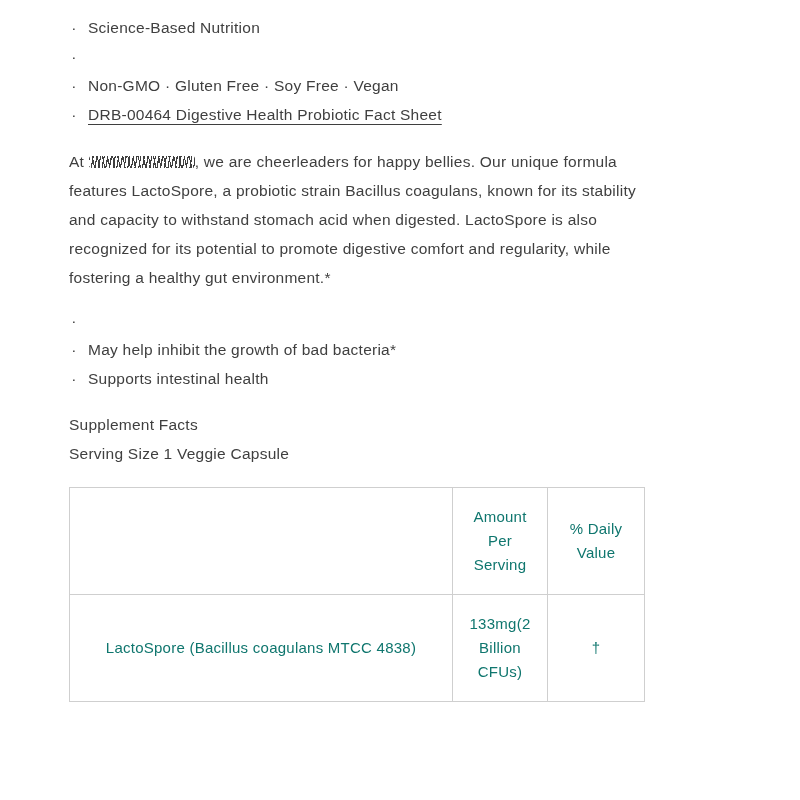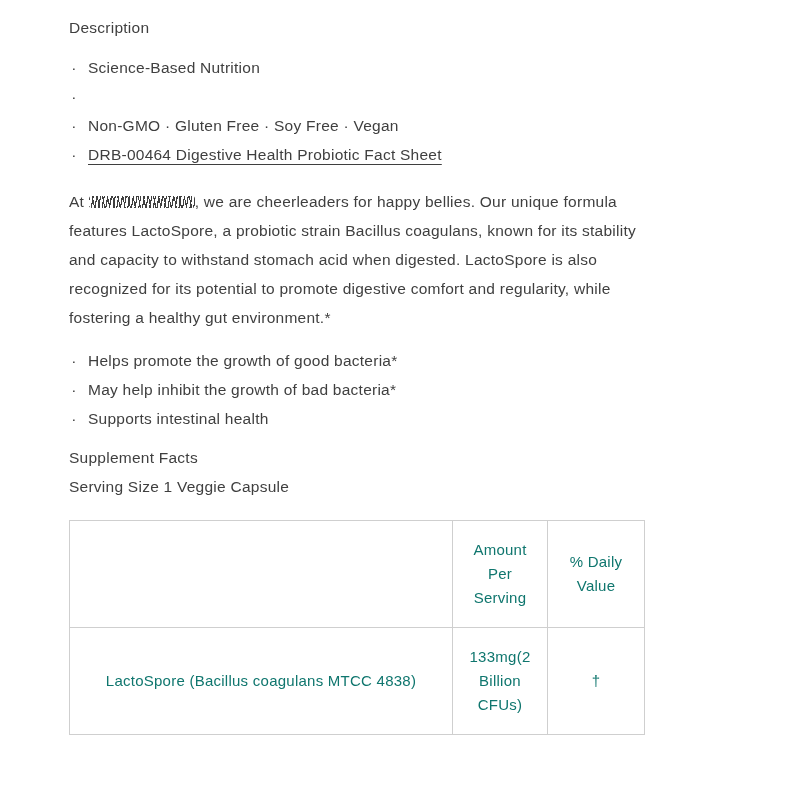--- a/index.html
+++ b/index.html
@@ -65,21 +65,21 @@
     transform: translateY(1px);
     background:
       repeating-linear-gradient(100deg, #3f3f3f 0 1.2px, transparent 1.2px 3.6px),
       repeating-linear-gradient(78deg, #3f3f3f 0 1px, transparent 1px 5px);
     border-radius: 3px;
   }
   .benefits-block {
     margin-top: 18px;
   }
   .facts-block {
-    margin-top: 10px;
+    margin-top: 17px;
   }
   .facts-line {
     line-height: 29px;
   }
   table.supp-table {
     margin-top: 19px;
     width: 575px;
     border-collapse: collapse;
     table-layout: fixed;
     color: #0f766e;
@@ -99,21 +99,20 @@
   col.c-ingredient { width: 383px; }
   col.c-amount { width: 95px; }
   col.c-dv { width: 97px; }
 </style>
 </head>
 <body>
 
 <div class="page">
   <div class="container">
 
-    <div class="section-heading">Description</div>
 
     <ul class="plain-list">
       <li>
         <span class="dot">·</span>
         <span>Science-Based Nutrition</span>
       </li>
       <li>
         <span class="dot">·</span>
       </li>
       <li>
@@ -124,21 +123,20 @@
         <span class="dot">·</span>
         <a class="fact-link">DRB-00464 Digestive Health Probiotic Fact Sheet</a>
       </li>
     </ul>
 
     <p class="about-para"><span>At </span><span class="scribble"></span><span>, we are cheerleaders for happy bellies. Our unique formula features LactoSpore, a probiotic strain Bacillus coagulans, known for its stability and capacity to withstand stomach acid when digested. LactoSpore is also recognized for its potential to promote digestive comfort and regularity, while fostering a healthy gut environment.*</span></p>
 
     <ul class="plain-list benefits-block">
       <li>
         <span class="dot">·</span>
-        <span>Helps promote the growth of good bacteria*</span>
       </li>
       <li>
         <span class="dot">·</span>
         <span>May help inhibit the growth of bad bacteria*</span>
       </li>
       <li>
         <span class="dot">·</span>
         <span>Supports intestinal health</span>
       </li>
     </ul>

